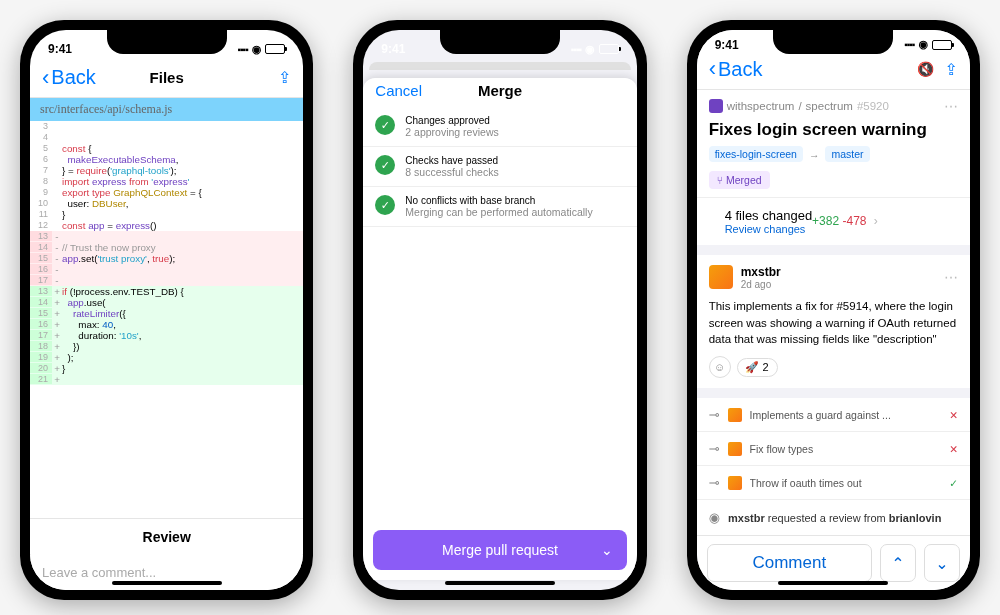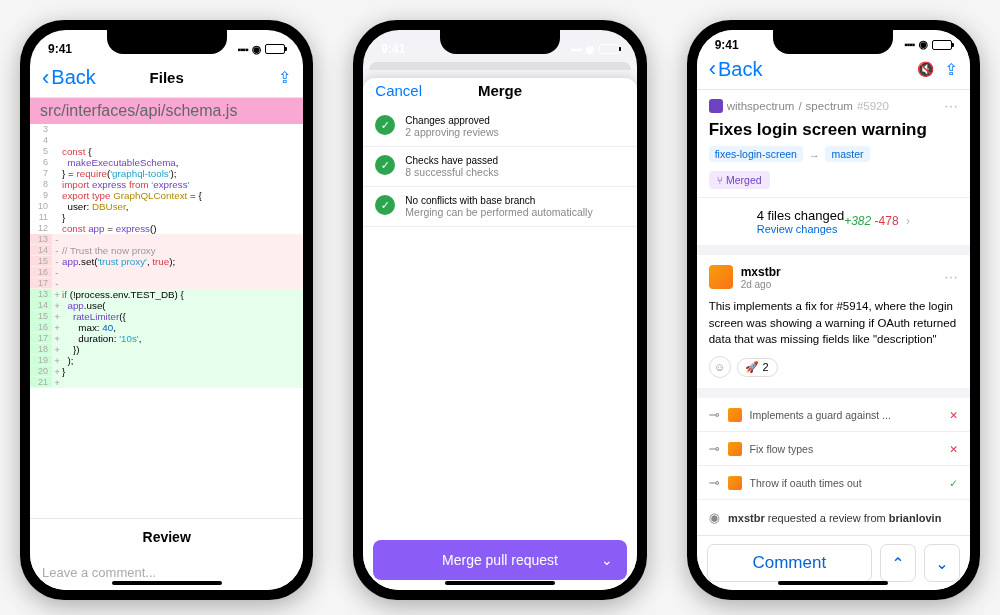--- a/index.html
+++ b/index.html
@@ -18,65 +18,65 @@
   .navbar { display: flex; align-items: center; justify-content: space-between; padding: 4px 12px 8px; border-bottom: 1px solid #e5e5e5; }
   .nav-left, .nav-right { flex: 0 0 60px; display: flex; align-items: center; }
   .nav-right { justify-content: flex-end; gap: 10px; }
   .back-link { color: #007aff; font-size: 20px; display: flex; align-items: center; cursor: pointer; }
   .chevron-left::before { content: "‹"; font-size: 22px; line-height: 1; margin-right: 2px; }
   .nav-title { font-size: 15px; font-weight: 600; }
   .share-icon { color: #007aff; font-size: 16px; }
   .mute-icon { color: #007aff; font-size: 14px; }
   .cancel-link { color: #007aff; font-size: 15px; cursor: pointer; }
   
-  .breadcrumb { font-size: 16px; color: #666; background: #f9a8d4; padding: 4px 10px; font-family: Liberation Sans, sans-serif; }
+  .breadcrumb { font-size: 12px; color: #666; background: #7dd3fc; padding: 4px 10px; font-family: Liberation Serif, serif; }
   .code { font-family: "SF Mono", Menlo, monospace; font-size: 9.8px; flex: 1; overflow: auto; background: #fff; }
   .line { display: flex; align-items: flex-start; white-space: pre; }
   .gutter { width: 22px; text-align: right; padding-right: 4px; color: #aaa; font-size: 9px; flex-shrink: 0; }
   .sign { width: 10px; text-align: center; color: #999; flex-shrink: 0; }
   .linetxt { flex: 1; padding-right: 4px; }
   .line.del { background: #ffeef0; }
   .line.del .gutter { background: #ffdce0; }
   .line.add { background: #e6ffed; }
   .line.add .gutter { background: #cdffd8; }
   .kw { color: #d73a49; }
   .str { color: #22a2c9; }
   .num { color: #005cc5; }
   .cmt { color: #999; }
   .fn { color: #6f42c1; }
   .type { color: #b08800; }
   .bottom-tab { border-top: 1px solid #e5e5e5; text-align: center; padding: 10px; font-size: 14px; font-weight: 600; }
   .comment-input { background: #fff; padding: 10px 12px; color: #aaa; font-size: 13px; }
   .home-ind { position: absolute; bottom: 5px; left: 50%; transform: translateX(-50%); width: 110px; height: 4px; background: #000; border-radius: 3px; }
   
-  .modal-sheet { background: #fff; margin: 8px 0 0; border-radius: 12px 12px 0 0; box-shadow: 0 -2px 8px rgba(0,0,0,.12); flex: 1; display: flex; flex-direction: column; }
+  .modal-sheet { background: #fff; margin: 8px 0 10px; border-radius: 12px 12px 0 0; box-shadow: 0 -2px 8px rgba(0,0,0,.12); flex: 1; display: flex; flex-direction: column; }
   .behind { background: #e0e0e0; height: 8px; margin: 0 6px; border-radius: 8px 8px 0 0; }
   .checklist { background: #fff; }
   .checkitem { display: flex; align-items: flex-start; padding: 8px 12px; border-bottom: 1px solid #eee; gap: 10px; }
   .check-circle { width: 20px; height: 20px; border-radius: 50%; background: #2ea44f; color: #fff; display: flex; align-items: center; justify-content: center; font-size: 11px; flex-shrink: 0; }
   .check-title { font-size: 10px; font-weight: 500; }
   .check-sub { font-size: 10.5px; color: #888; }
   .merge-cta-wrap { padding: 10px; margin-top: auto; }
   .merge-cta { background: #8b5cf6; color: #fff; border-radius: 8px; padding: 12px; text-align: center; font-size: 14px; font-weight: 500; position: relative; cursor: pointer; }
   .merge-cta .chev { position: absolute; right: 14px; }
   .screen.grey { background: #f2f2f7; }
   
   .pr-hdr { background: #fff; padding: 8px 12px; }
   .pr-path { font-size: 11.5px; color: #888; display: flex; align-items: center; gap: 4px; }
   .pr-app-icon { width: 14px; height: 14px; background: #6f42c1; border-radius: 3px; }
   .pr-title { font-size: 17px; font-weight: 700; margin: 6px 0; }
   .branch-row { display: flex; align-items: center; gap: 6px; margin-bottom: 8px; font-family: "SF Mono", Menlo, monospace; font-size: 10.5px; }
   .branch { background: #eaf5ff; color: #0366d6; padding: 2px 6px; border-radius: 4px; }
   .arrow-r { color: #888; }
   .merged-pill { background: #f3e8ff; color: #6f42c1; padding: 3px 8px; border-radius: 4px; font-size: 10.5px; display: inline-flex; align-items: center; gap: 3px; }
-  .files-changed { background: #fff; border-top: 1px solid #eee; padding: 10px 28px; display: flex; align-items: center; justify-content: center; }
+  .files-changed { background: #fff; border-top: 1px solid #eee; padding: 10px 28px; display: flex; align-items: center; justify-content: flex-start; }
   .fc-left .line1 { font-size: 13px; }
   .fc-left .line2 { font-size: 11px; color: #0366d6; }
   .fc-right { font-size: 12px; }
-  .plus-n { color: #2ea44f; font-style: italic; }
+  .plus-n { color: #2ea44f; }
   .minus-n { color: #d73a49; }
   .chev-r { color: #bbb; margin-left: 4px; }
   .pr-body { margin-top: 10px; background: #fff; padding: 10px 12px; }
   .comment-hdr { display: flex; gap: 8px; align-items: center; }
   .avatar { width: 24px; height: 24px; background: linear-gradient(135deg,#f59e0b,#f97316); border-radius: 4px; }
   .avatar-sm { width: 14px; height: 14px; background: linear-gradient(135deg,#f59e0b,#f97316); border-radius: 2px; display: inline-block; vertical-align: middle; }
   .user { font-size: 12px; font-weight: 600; }
   .ago { font-size: 10px; color: #888; }
   .comment-txt { font-size: 11.5px; line-height: 1.45; margin: 8px 0; }
   .reactions { display: flex; gap: 6px; align-items: center; }

